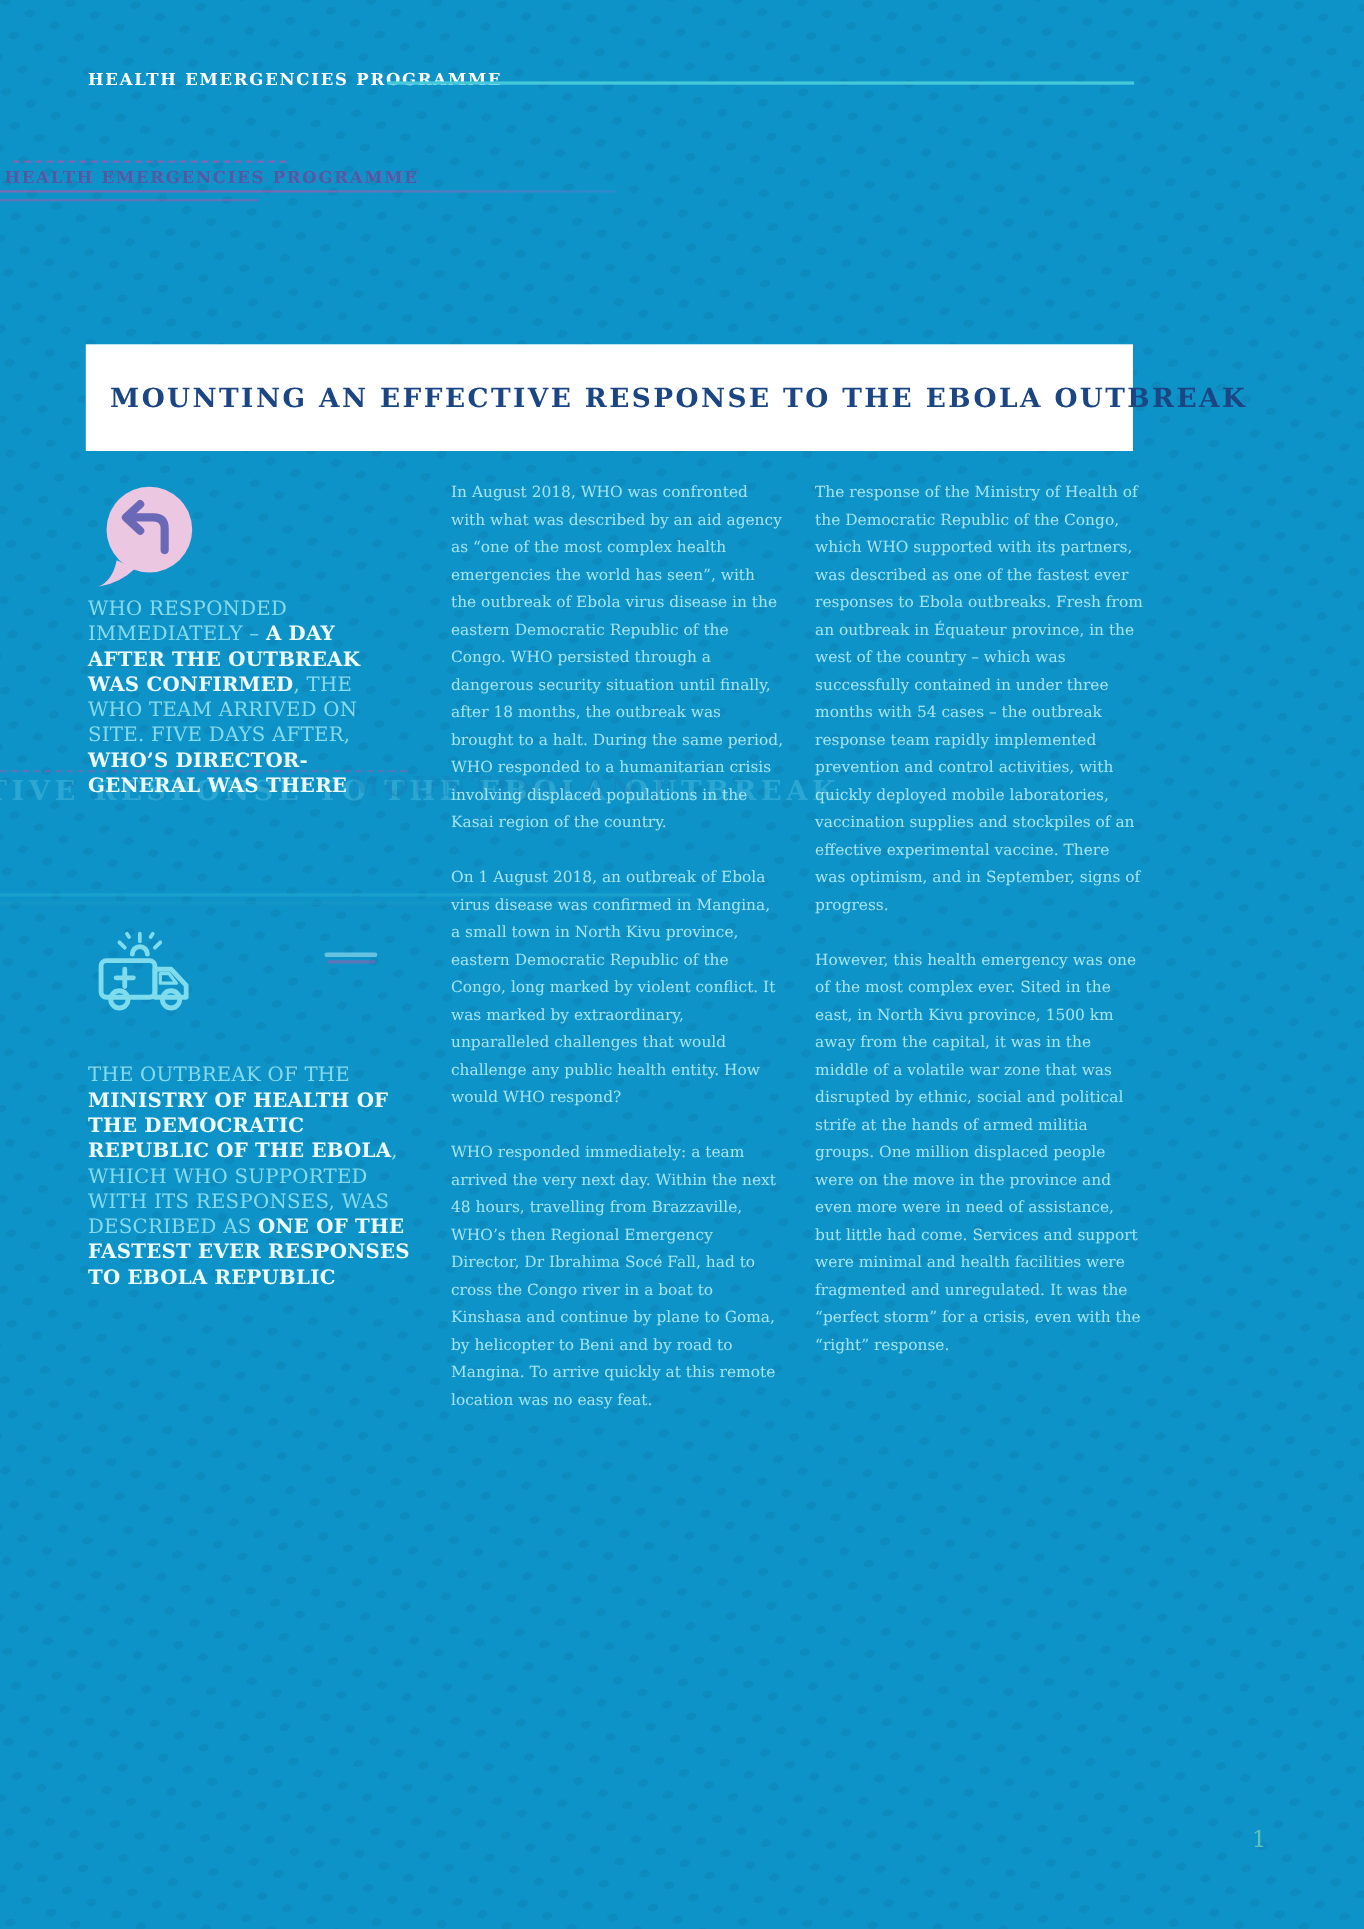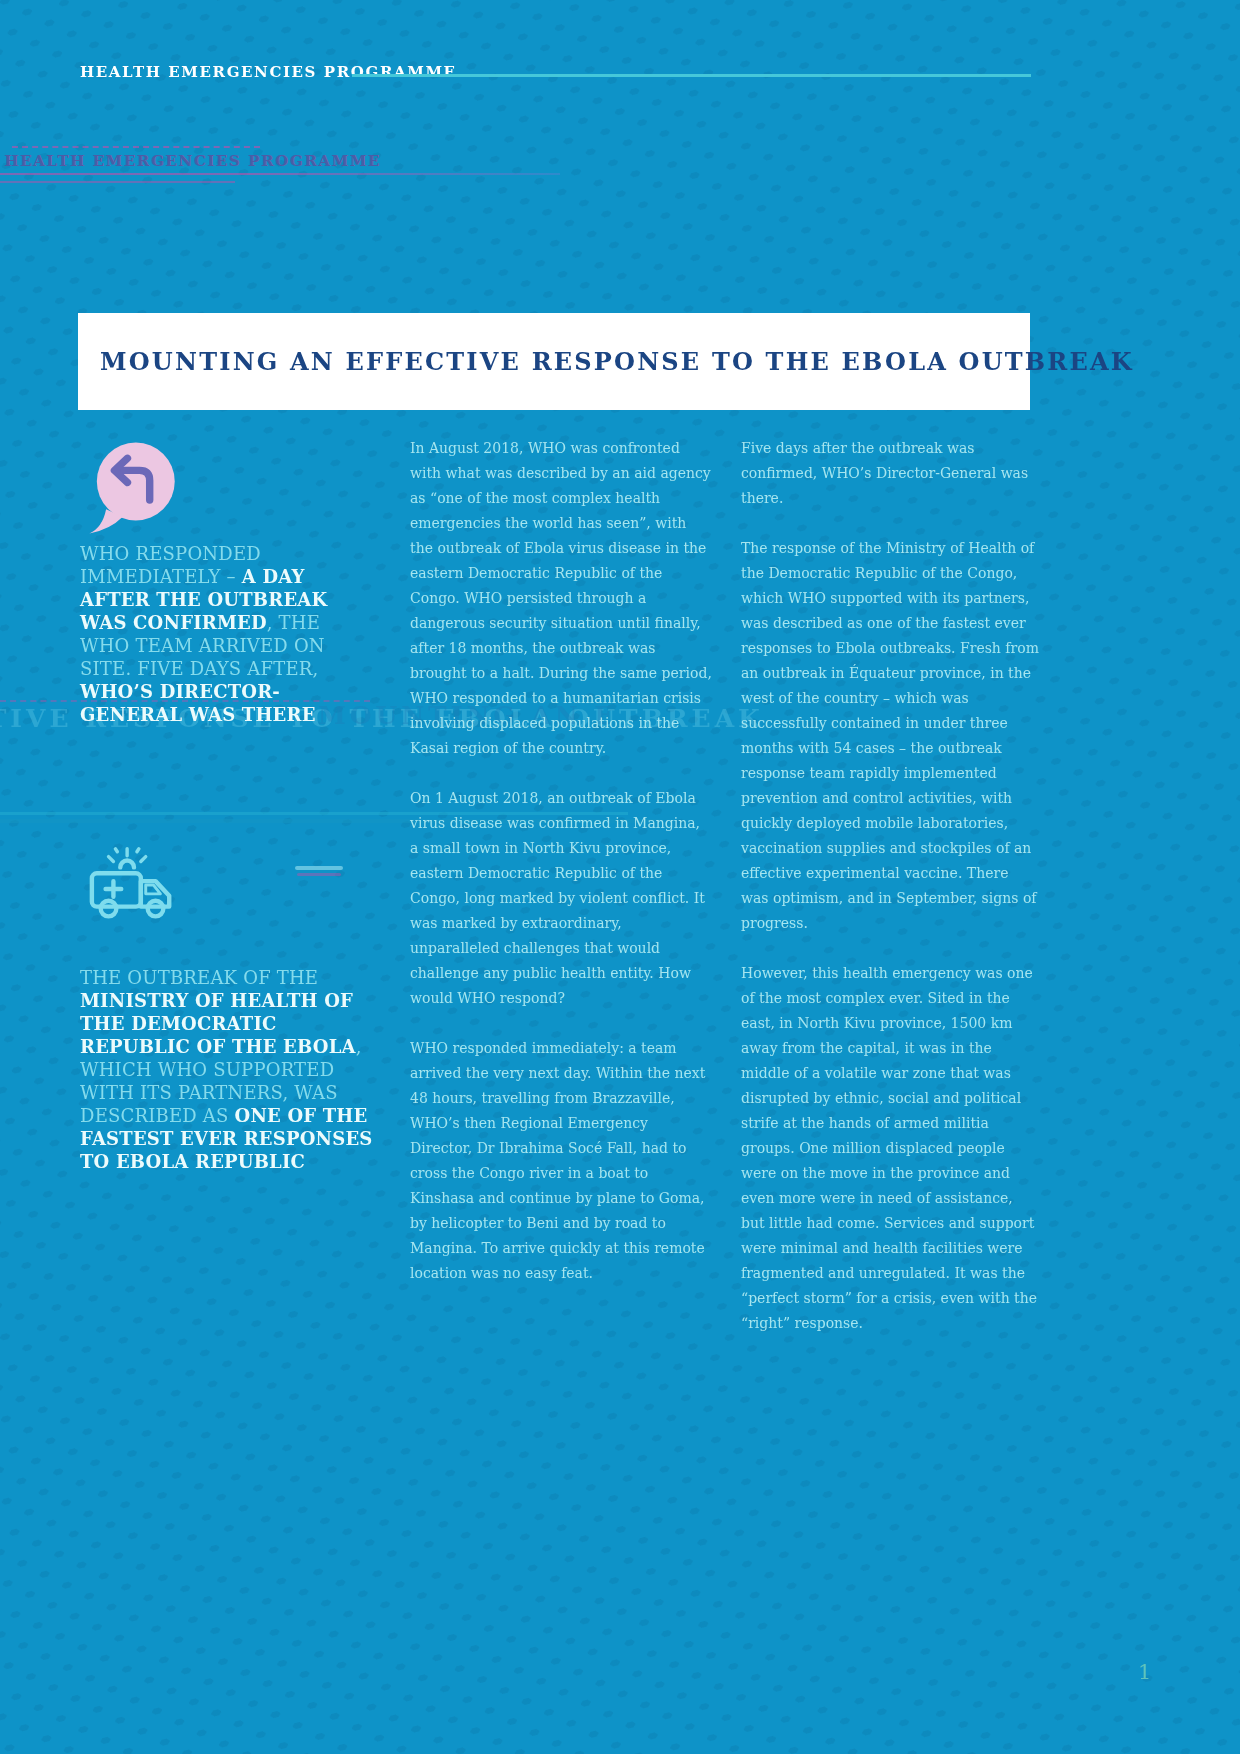--- a/index.html
+++ b/index.html
@@ -118,27 +118,26 @@
         <path d="M58,68 V42 h15 l14,15 v11 h-29"></path>
         <path d="M63,46 h8 l7,9 h-15 z" stroke-width="3"></path>
         <path d="M30,42 v16 M22,50 h16"></path>
         <circle cx="25" cy="70" r="8"></circle>
         <circle cx="73" cy="70" r="8"></circle>
         <path d="M37,28 a7,7 0 0 1 14,0"></path>
         <path d="M30,22 l-5,-5 M58,22 l5,-5 M44,16 v-7 M34,12 l-2,-3 M54,12 l2,-3" stroke-width="3.5"></path>
       </g>
     </svg>
   </span>
-  <p class="callout callout2"><span>THE OUTBREAK OF THE </span><b>MINISTRY OF HEALTH OF THE DEMOCRATIC REPUBLIC OF THE EBOLA</b><span>, WHICH WHO SUPPORTED WITH ITS PARTNERS, WAS DESCRIBED AS </span><b>ONE OF THE FASTEST EVER RESPONSES TO EBOLA REPUBLIC</b></p>
+  <p class="callout callout2"><span>THE OUTBREAK OF THE </span><b>MINISTRY OF HEALTH OF THE DEMOCRATIC REPUBLIC OF THE EBOLA</b><span>, WHICH WHO SUPPORTED WITH ITS RESPONSES, WAS DESCRIBED AS </span><b>ONE OF THE FASTEST EVER RESPONSES TO EBOLA REPUBLIC</b></p>
 
   <main class="col col-left">
       <p>In August 2018, WHO was confronted with what was described by an aid agency as “one of the most complex health emergencies the world has seen”, with the outbreak of Ebola virus disease in the eastern Democratic Republic of the Congo. WHO persisted through a dangerous security situation until finally, after 18 months, the outbreak was brought to a halt. During the same period, WHO responded to a humanitarian crisis involving displaced populations in the Kasai region of the country.</p>
       <p>On 1 August 2018, an outbreak of Ebola virus disease was confirmed in Mangina, a small town in North Kivu province, eastern Democratic Republic of the Congo, long marked by violent conflict. It was marked by extraordinary, unparalleled challenges that would challenge any public health entity. How would WHO respond?</p>
       <p>WHO responded immediately: a team arrived the very next day. Within the next 48 hours, travelling from Brazzaville, WHO’s then Regional Emergency Director, Dr Ibrahima Socé Fall, had to cross the Congo river in a boat to Kinshasa and continue by plane to Goma, by helicopter to Beni and by road to Mangina. To arrive quickly at this remote location was no easy feat.</p>
     </main>
   <main class="col col-right">
-      <p>Five days after the outbreak was confirmed, WHO’s Director-General was there.</p>
       <p>The response of the Ministry of Health of the Democratic Republic of the Congo, which WHO supported with its partners, was described as one of the fastest ever responses to Ebola outbreaks. Fresh from an outbreak in Équateur province, in the west of the country – which was successfully contained in under three months with 54 cases – the outbreak response team rapidly implemented prevention and control activities, with quickly deployed mobile laboratories, vaccination supplies and stockpiles of an effective experimental vaccine. There was optimism, and in September, signs of progress.</p>
       <p>However, this health emergency was one of the most complex ever. Sited in the east, in North Kivu province, 1500 km away from the capital, it was in the middle of a volatile war zone that was disrupted by ethnic, social and political strife at the hands of armed militia groups. One million displaced people were on the move in the province and even more were in need of assistance, but little had come. Services and support were minimal and health facilities were fragmented and unregulated. It was the “perfect storm” for a crisis, even with the “right” response.</p>
     </main>
 
   <div class="page-number">1</div>
 </div>
 
 </body></html>

